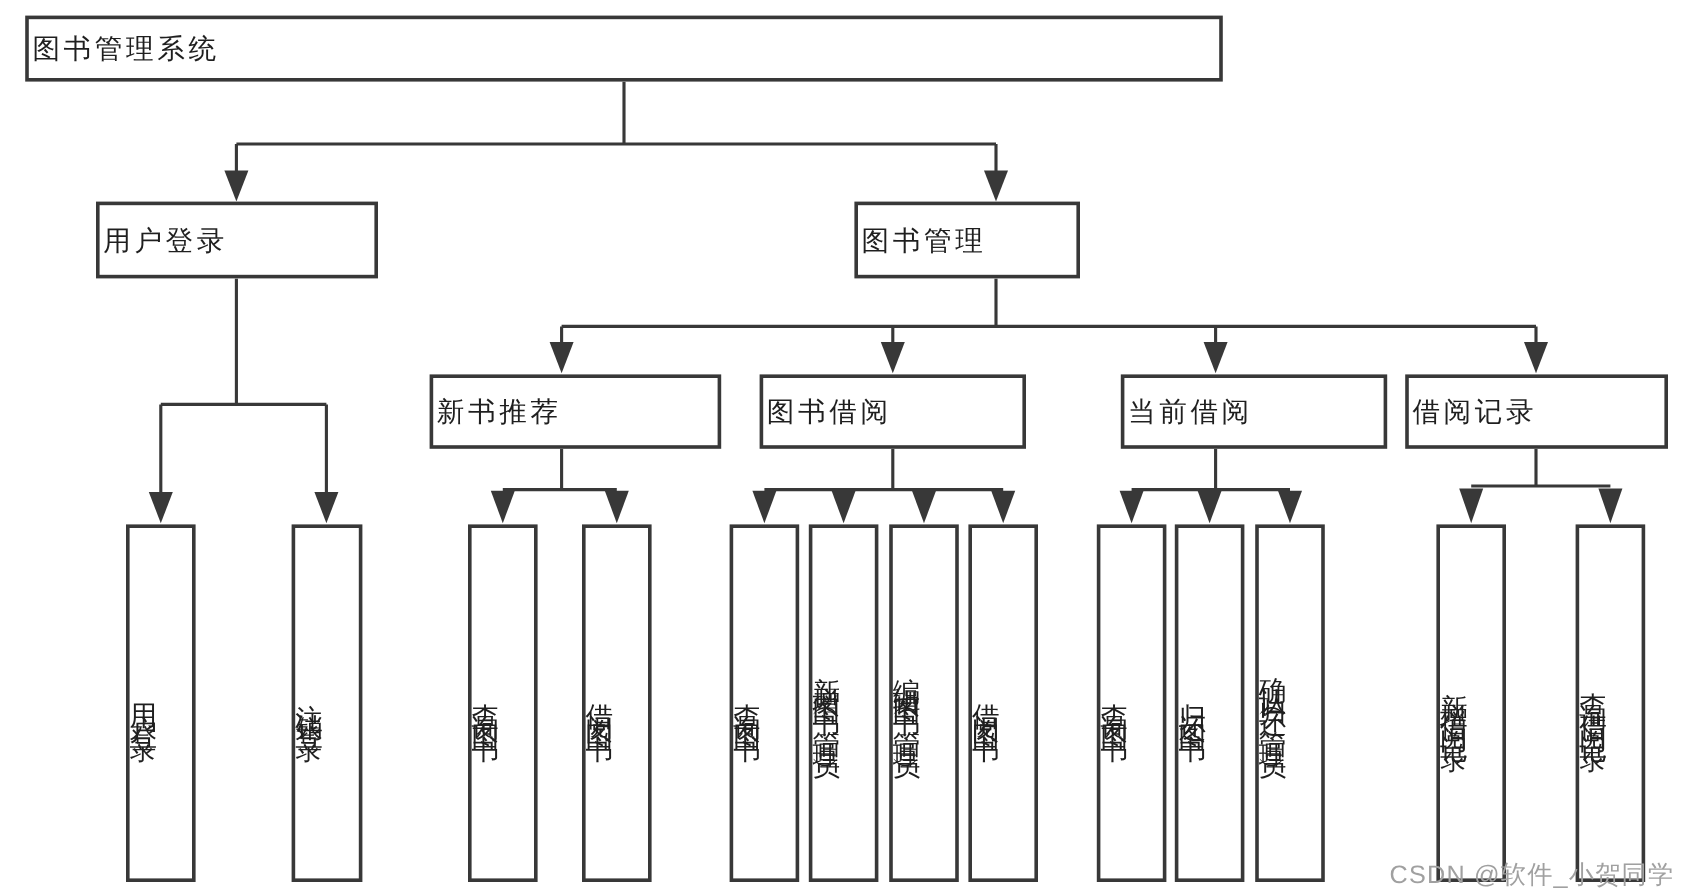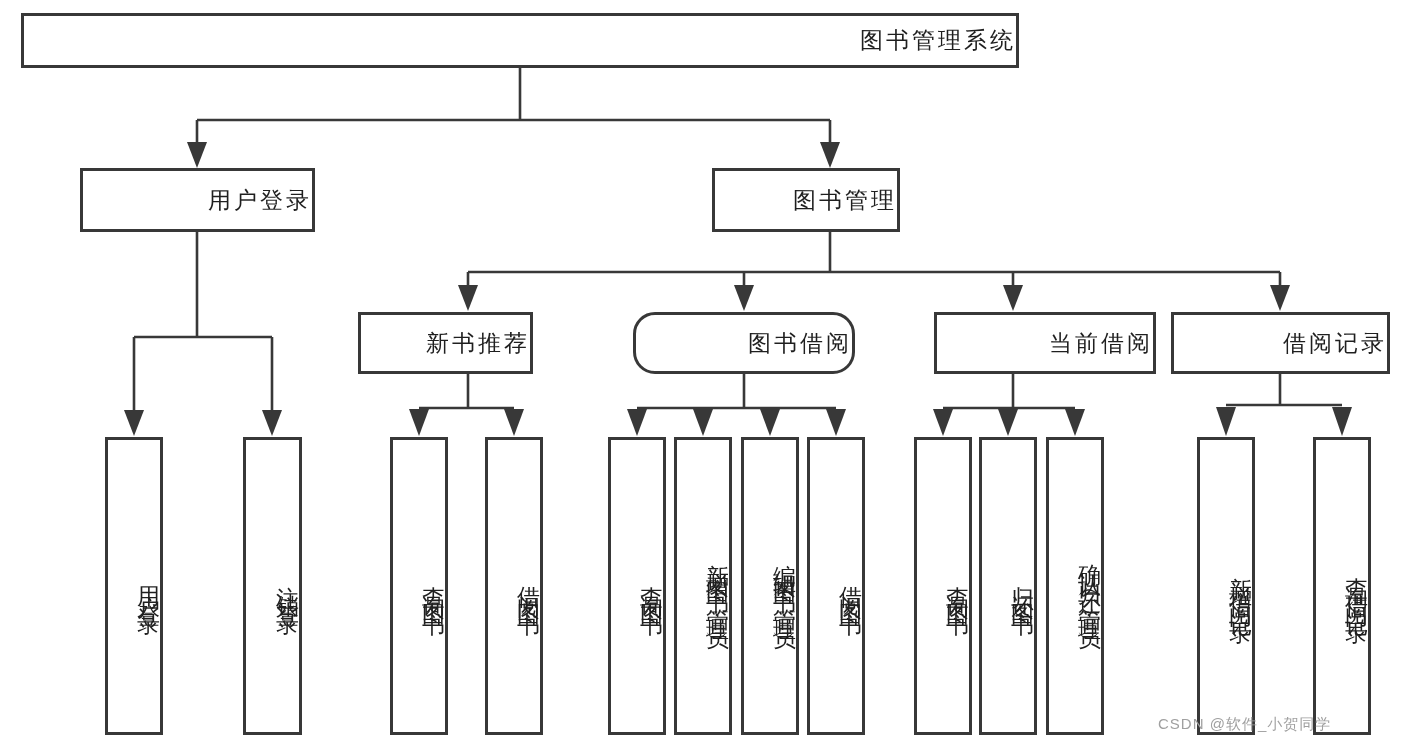--- a/index.html
+++ b/index.html
@@ -11,21 +11,21 @@
     font-family: "Liberation Sans", sans-serif;
     overflow: hidden;
   }
   .node {
     position: absolute;
     box-sizing: border-box;
     background: #ffffff;
     border: 3px solid #383838;
     display: flex;
     align-items: center;
-    justify-content: flex-end;
+    justify-content: flex-start;
     color: #1f1f1f;
   }
   .hbox {
     font-size: 23px;
     letter-spacing: 3px;
     text-indent: 3px;
     white-space: nowrap;
   }
   .vbox .vtext {
     writing-mode: vertical-rl;
@@ -40,21 +40,21 @@
     left: 0; top: 0;
     width: 1405px;
     height: 747px;
   }
   .connectors path { stroke: #383838; stroke-width: 2.6; fill: none; }
   .connectors polygon { fill: #383838; stroke: none; }
   .watermark {
     position: absolute;
     left: 1158px;
     top: 715px;
-    font-size: 15px;
+    font-size: 21px;
     letter-spacing: 1px;
     color: #a0a0a0;
     white-space: nowrap;
     z-index: 10;
   }
 </style>
 </head>
 <body>
 
 <div class="stage">
@@ -99,24 +99,24 @@
     <span>图书管理系统</span>
   </div>
 
   <div class="node hbox" style="left:80px; top:168px; width:235px; height:64px;">
     <span>用户登录</span>
   </div>
   <div class="node hbox" style="left:712px; top:168px; width:188px; height:64px;">
     <span>图书管理</span>
   </div>
 
-  <div class="node hbox" style="left:358px; top:312px; width:175px; height:62px;">
+  <div class="node hbox" style="left:358px; top:312px; width:243px; height:62px;">
     <span>新书推荐</span>
   </div>
-  <div class="node hbox" style="left:633px; top:312px; width:222px; height:62px;border-radius:22px;">
+  <div class="node hbox" style="left:633px; top:312px; width:222px; height:62px;">
     <span>图书借阅</span>
   </div>
   <div class="node hbox" style="left:934px; top:312px; width:222px; height:62px;">
     <span>当前借阅</span>
   </div>
   <div class="node hbox" style="left:1171px; top:312px; width:219px; height:62px;">
     <span>借阅记录</span>
   </div>
 
   <div class="node vbox" style="left:105px; top:437px; width:58px; height:298px;">

